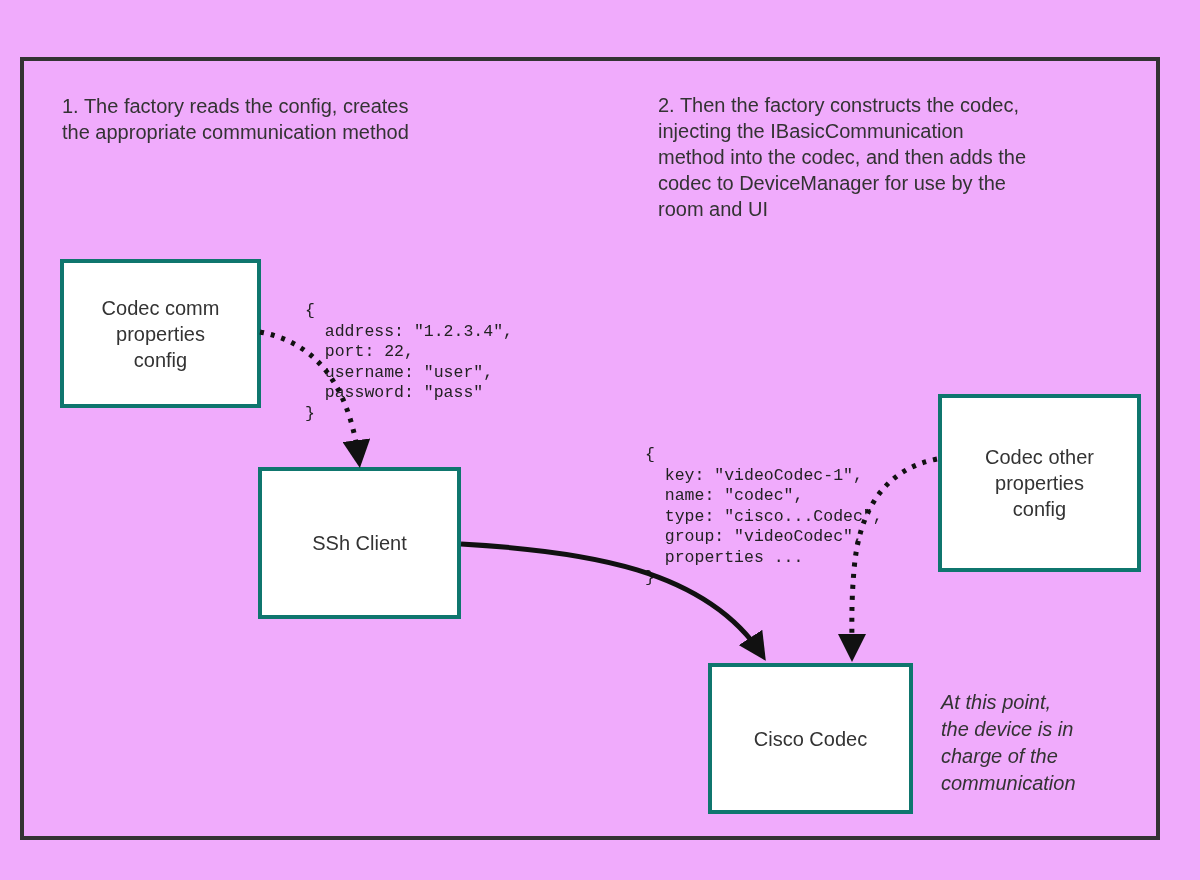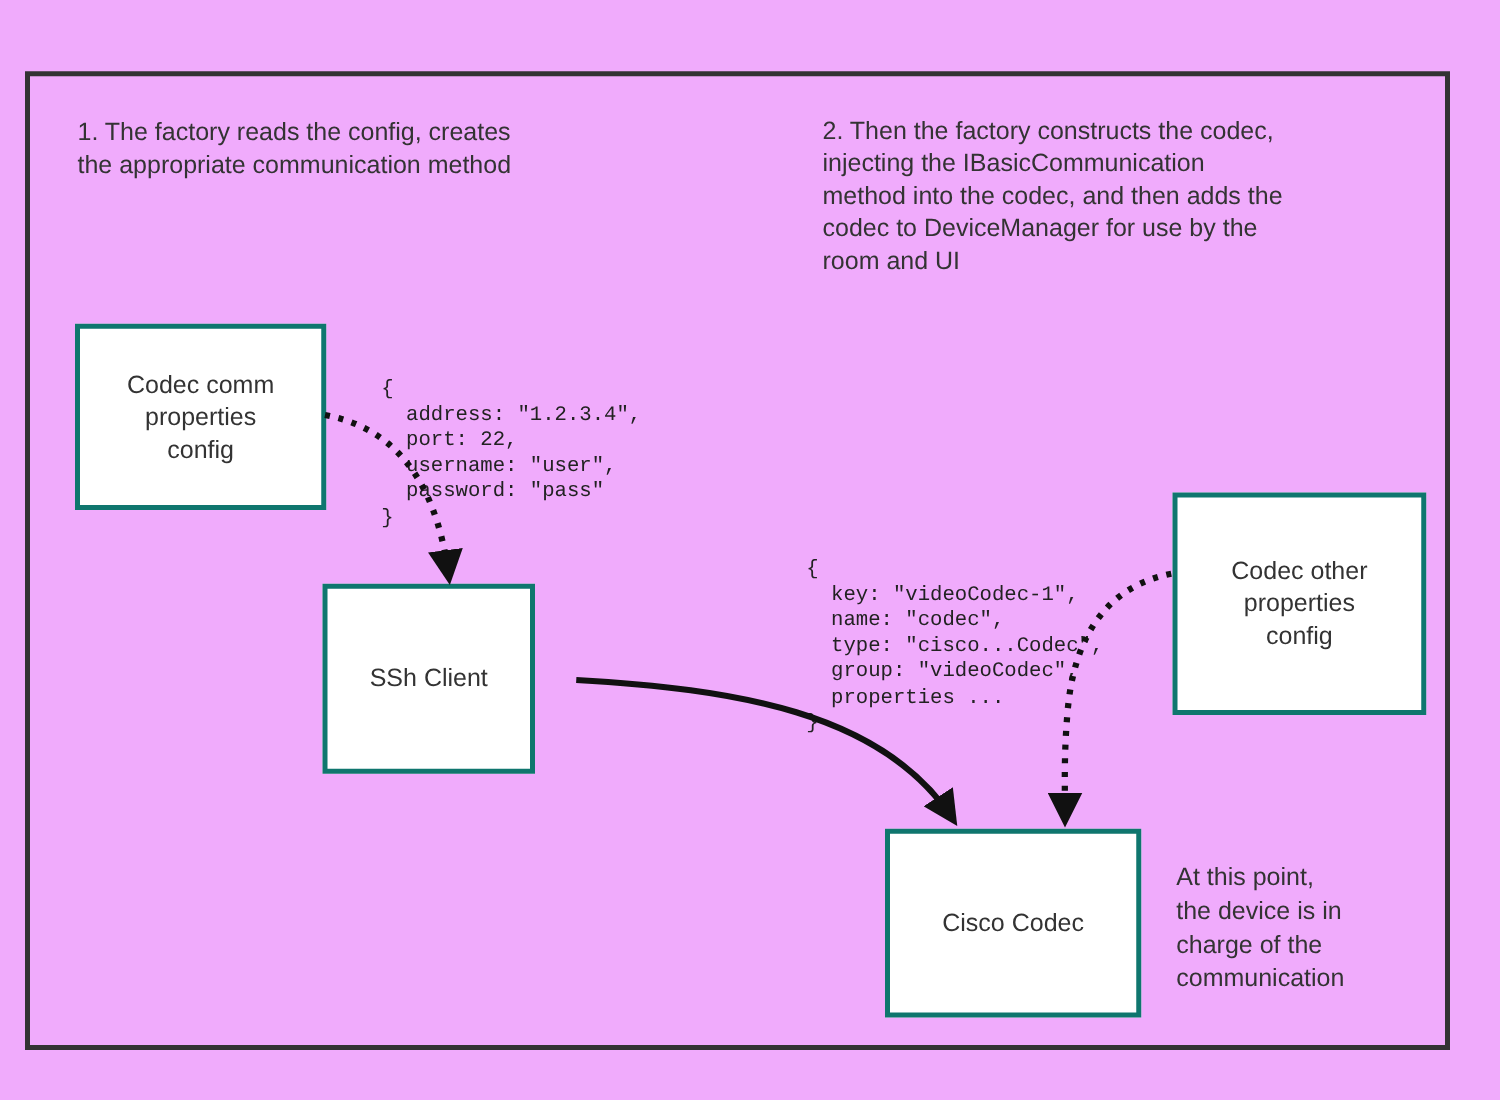--- a/index.html
+++ b/index.html
@@ -30,37 +30,37 @@
   .note {
     position: absolute;
     font-size: 20px;
     line-height: 26px;
     white-space: pre-line;
     color: #333333;
     z-index: 2;
   }
   .note-step1 { left: 62px;  top: 93px;  width: 480px; }
   .note-step2 { left: 658px; top: 92px;  width: 480px; }
-  .note-device { left: 941px; top: 689px; width: 210px; line-height: 27px; }
+  .note-device { left: 941px; top: 689px; width: 210px; line-height: 27px; font-style: italic; }
   .dbox {
     position: absolute;
     border: 4px solid #0f766e;
     background: #ffffff;
     box-sizing: border-box;
     display: flex;
     align-items: center;
     justify-content: center;
     text-align: center;
     font-size: 20px;
     line-height: 26px;
     white-space: pre-line;
     z-index: 2;
   }
   .box-codec-comm  { left: 60px;  top: 259px; width: 201px; height: 149px; }
-  .box-ssh-client  { left: 258px; top: 467px; width: 170px; height: 152px; }
+  .box-ssh-client  { left: 258px; top: 467px; width: 203px; height: 152px; }
   .box-codec-other { left: 938px; top: 384px; width: 203px; height: 178px; margin-top: 10px; }
   .box-cisco-codec { left: 708px; top: 663px; width: 205px; height: 151px; }
   .code {
     position: absolute;
     margin: 0;
     font-family: "Liberation Mono", "DejaVu Sans Mono", monospace;
     font-size: 16.5px;
     line-height: 20.5px;
     white-space: pre;
     color: #222222;

